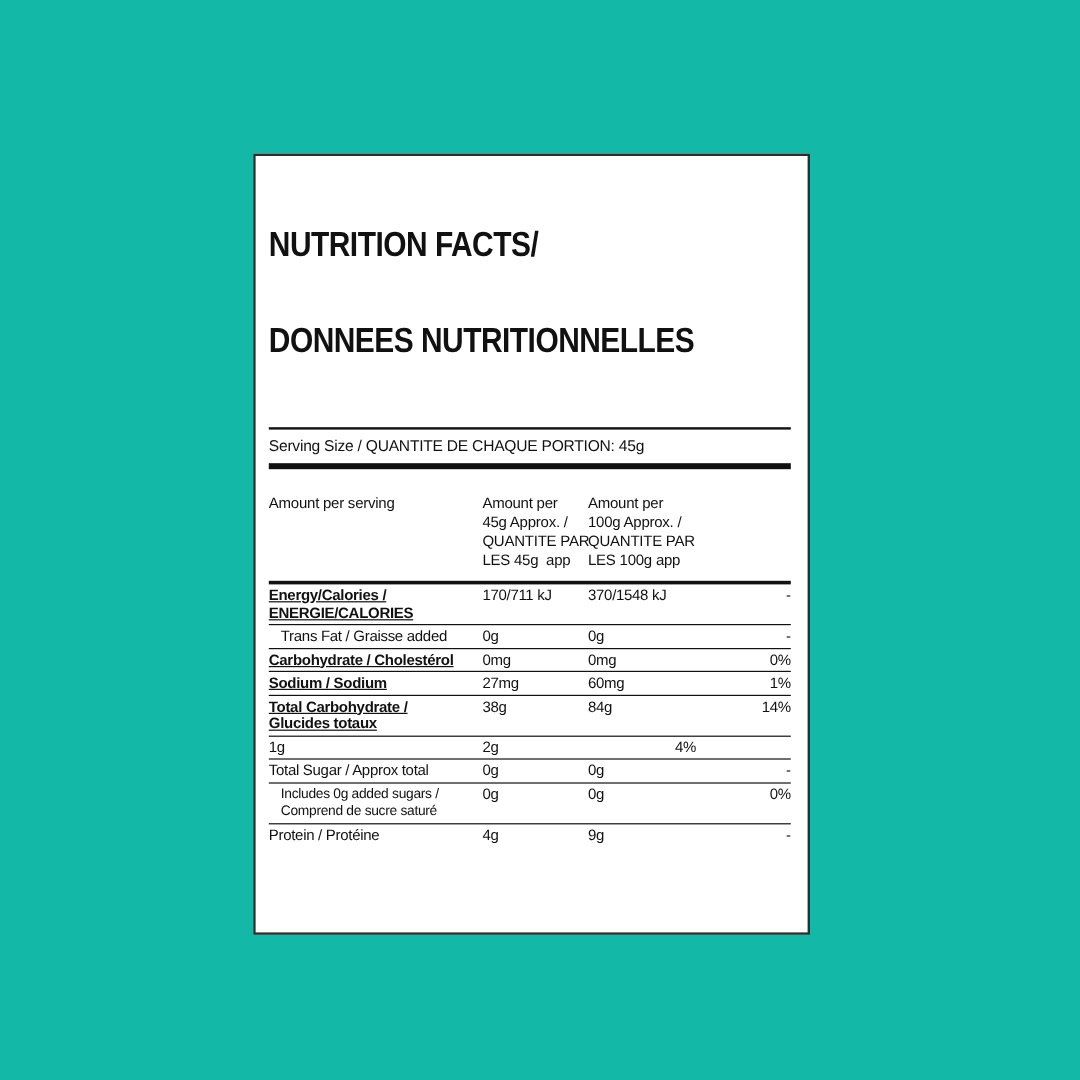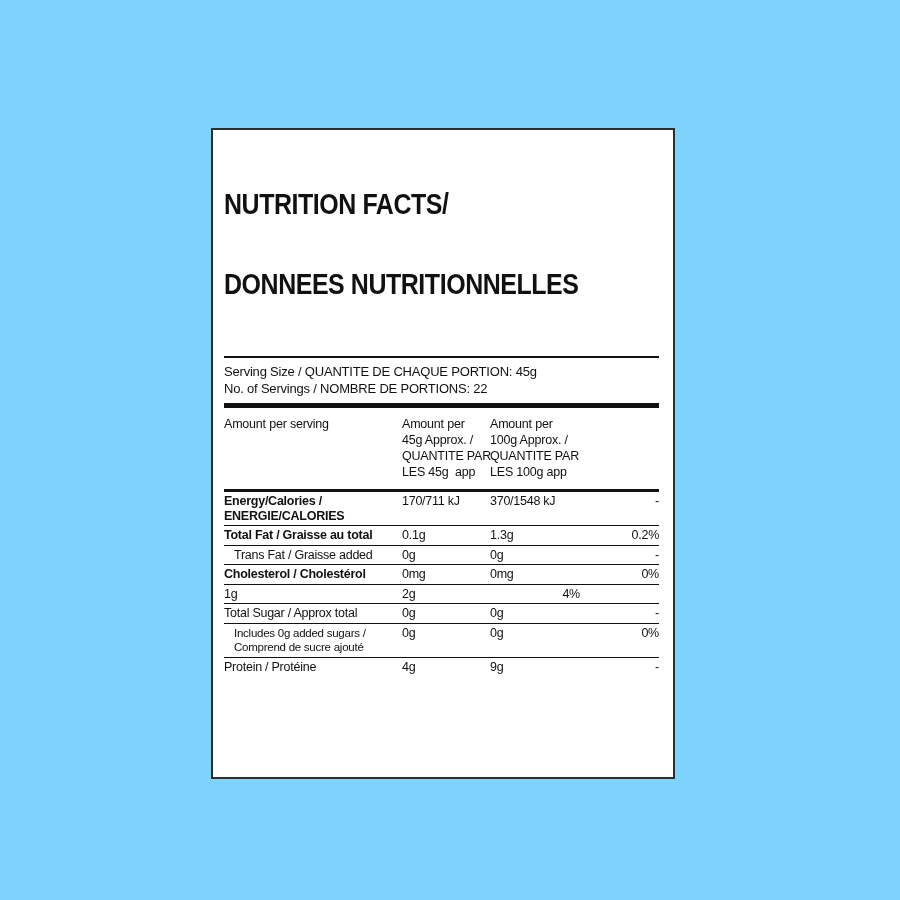--- a/index.html
+++ b/index.html
@@ -8,21 +8,21 @@
     width: 900px;
     height: 900px;
     background: #ffffff;
     font-family: "Liberation Sans", sans-serif;
     color: #111111;
   }
   .page {
     position: relative;
     width: 900px;
     height: 900px;
-    background: #7dd3fc;
+    background: #14b8a6;
   }
   .label-box {
     position: absolute;
     left: 211px;
     top: 128px;
     width: 464px;
     height: 651px;
     box-sizing: border-box;
     border: 2px solid #2e2e2e;
     background: #ffffff;
@@ -57,21 +57,21 @@
     background: #111;
     margin-top: 6px;
   }
   .bar-medium {
     height: 3px;
     background: #111;
   }
   .t-head {
     display: grid;
     grid-template-columns: 178px 88px 90px 1fr;
-    padding: 8px 0 9px 0;
+    padding: 20px 0 9px 0;
   }
   .h-cell {
     font-size: 12.5px;
     line-height: 16px;
     letter-spacing: -0.2px;
     white-space: pre;
   }
   .h-right {
     text-align: right;
   }
@@ -82,41 +82,40 @@
   }
   #rows .t-row + .t-row {
     border-top: 1.5px solid #111;
   }
   .t-row > div {
     font-size: 12.5px;
     line-height: 14.5px;
     letter-spacing: -0.25px;
     white-space: pre;
   }
-  .t-row.bold .c-label { font-weight: bold; }
+  .t-row.bold .c-label { font-weight: bold; text-decoration: underline; }
   .t-row.indent .c-label { padding-left: 10px; }
   .t-row.small .c-label { font-size: 11.5px; }
   .c-dv { text-align: right; }
 </style>
 </head>
 <body>
 
 <div class="page">
   <div class="label-box">
 
     <div class="title">
       <div>NUTRITION FACTS/</div>
       <div>DONNEES NUTRITIONNELLES</div>
     </div>
 
     <div class="title-rule"></div>
 
     <div class="serving-block">
       <div class="serving-line">Serving Size / QUANTITE DE CHAQUE PORTION: 45g</div>
-      <div class="serving-line">No. of Servings / NOMBRE DE PORTIONS: 22</div>
     </div>
 
     <div class="bar-thick"></div>
 
     <div class="t-head">
       <div class="h-cell">Amount per serving</div>
       <div class="h-cell">Amount per
 45g Approx. /
 QUANTITE PAR
 LES 45g  app</div>
@@ -130,60 +129,67 @@
 
     <div id="rows">
   <div class="t-row bold">
     <div class="c-label">Energy/Calories /
 ENERGIE/CALORIES</div>
     <div class="c-45">170/711 kJ</div>
     <div class="c-100">370/1548 kJ</div>
     <div class="c-dv">-</div>
   </div>
 
-  <div class="t-row bold">
-    <div class="c-label">Total Fat / Graisse au total</div>
-    <div class="c-45">0.1g</div>
-    <div class="c-100">1.3g</div>
-    <div class="c-dv">0.2%</div>
-  </div>
 
 
   <div class="t-row indent">
     <div class="c-label">Trans Fat / Graisse added</div>
     <div class="c-45">0g</div>
     <div class="c-100">0g</div>
     <div class="c-dv">-</div>
   </div>
 
   <div class="t-row bold">
-    <div class="c-label">Cholesterol / Cholestérol</div>
+    <div class="c-label">Carbohydrate / Cholestérol</div>
     <div class="c-45">0mg</div>
     <div class="c-100">0mg</div>
     <div class="c-dv">0%</div>
   </div>
 
-
+  <div class="t-row bold">
+    <div class="c-label">Sodium / Sodium</div>
+    <div class="c-45">27mg</div>
+    <div class="c-100">60mg</div>
+    <div class="c-dv">1%</div>
+  </div>
+
+  <div class="t-row bold">
+    <div class="c-label">Total Carbohydrate /
+Glucides totaux</div>
+    <div class="c-45">38g</div>
+    <div class="c-100">84g</div>
+    <div class="c-dv">14%</div>
+  </div>
 
   <div class="t-row indent">
     <div class="c-45">1g</div>
     <div class="c-100">2g</div>
     <div class="c-dv">4%</div>
   </div>
 
   <div class="t-row">
     <div class="c-label">Total Sugar / Approx total</div>
     <div class="c-45">0g</div>
     <div class="c-100">0g</div>
     <div class="c-dv">-</div>
   </div>
 
   <div class="t-row indent small">
     <div class="c-label">Includes 0g added sugars /
-Comprend de sucre ajouté</div>
+Comprend de sucre saturé</div>
     <div class="c-45">0g</div>
     <div class="c-100">0g</div>
     <div class="c-dv">0%</div>
   </div>
 
   <div class="t-row">
     <div class="c-label">Protein / Protéine</div>
     <div class="c-45">4g</div>
     <div class="c-100">9g</div>
     <div class="c-dv">-</div>

